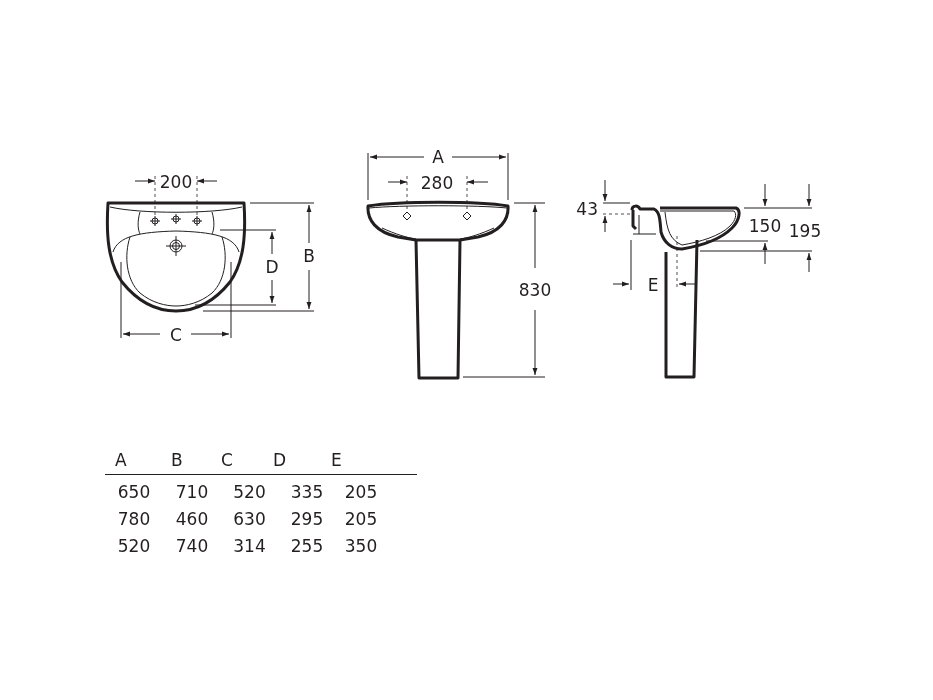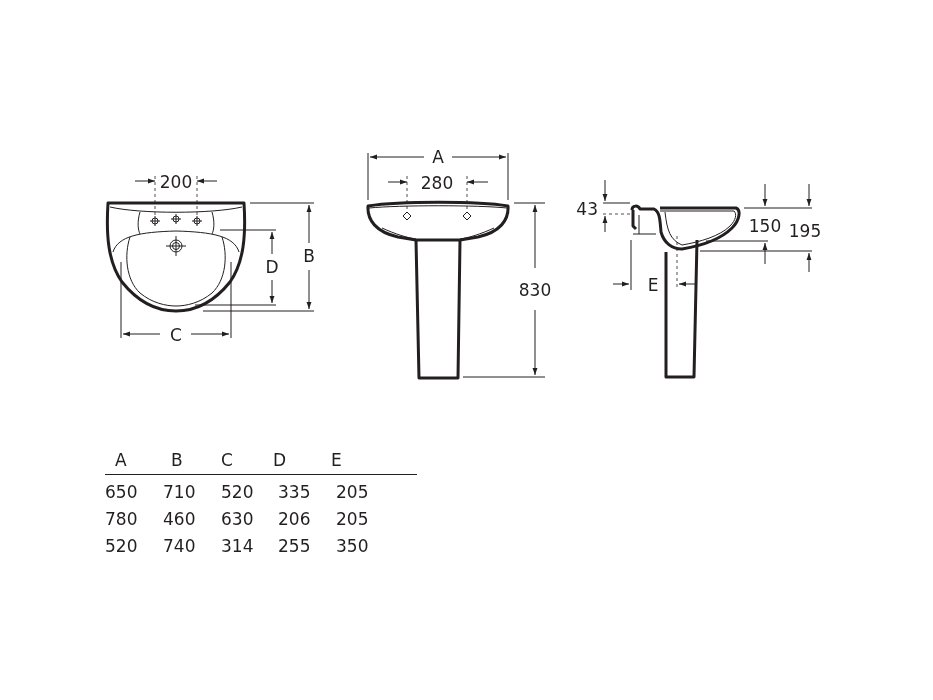--- a/index.html
+++ b/index.html
@@ -7,21 +7,21 @@
            font-family: "DejaVu Sans", "Liberation Sans", sans-serif; color: #231f20; }
     svg.drawing { position: absolute; left: 0; top: 0; }
     .lbl { font-family: "DejaVu Sans", "Liberation Sans", sans-serif; font-size: 17px; fill: #231f20; }
     .thick { stroke: #231f20; stroke-width: 3; fill: none; stroke-linejoin: round; }
     .thin { stroke: #231f20; stroke-width: 1; fill: none; }
     .dash { stroke: #231f20; stroke-width: 0.8; fill: none; stroke-dasharray: 3 3; }
     .table { position: absolute; left: 105px; top: 448px; width: 312px; }
     .table .hdr, .table .row { display: flex; font-size: 17px; line-height: 27px; }
     .table .hdr { border-bottom: 1px solid #231f20; padding-left: 10px; height: 26px; line-height: 24px; }
     .table .hdr span { display: inline-block; }
-    .table .row span { display: inline-block; }
+    .table .row span { display: inline-block; text-align: center; }
   </style>
 </head>
 <body>
 
 <svg class="drawing" width="933" height="700" viewBox="0 0 933 700">
   <defs>
     <marker id="arr" viewBox="0 0 10 10" refX="10" refY="5" markerWidth="7" markerHeight="7" orient="auto-start-reverse">
       <path d="M0,1.5 L10,5 L0,8.5 z" fill="#231f20"></path>
     </marker>
   </defs>
@@ -170,21 +170,21 @@
     <span style="width:58px">650</span>
     <span style="width:58px">710</span>
     <span style="width:57px">520</span>
     <span style="width:58px">335</span>
     <span style="width:50px">205</span>
   </div>
   <div class="row">
     <span style="width:58px">780</span>
     <span style="width:58px">460</span>
     <span style="width:57px">630</span>
-    <span style="width:58px">206</span>
+    <span style="width:58px">295</span>
     <span style="width:50px">205</span>
   </div>
   <div class="row">
     <span style="width:58px">520</span>
     <span style="width:58px">740</span>
     <span style="width:57px">314</span>
     <span style="width:58px">255</span>
     <span style="width:50px">350</span>
   </div>
 </div>

